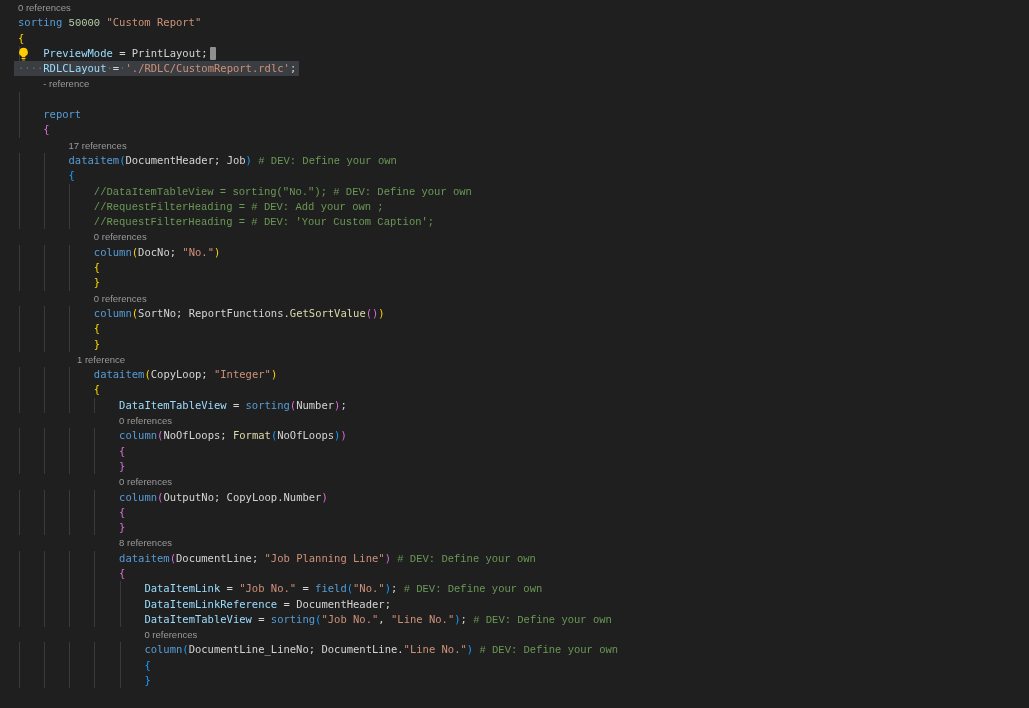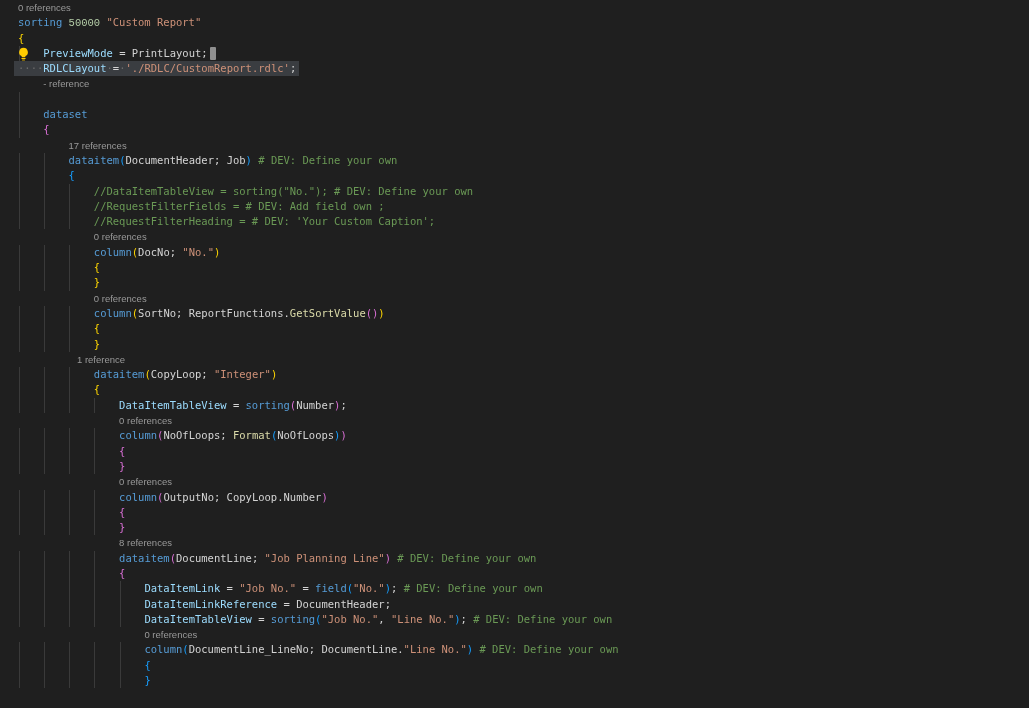--- a/index.html
+++ b/index.html
@@ -15,21 +15,21 @@
   .content{display:inline-block;white-space:pre;}
   .guide{position:absolute;top:0;bottom:0;width:1px;background:var(--guide,#3a3a3a);}
   .selbg{position:absolute;top:0;height:15.3px;background:var(--selection,#3a3d41);}
   .cursor{position:absolute;top:1px;width:6px;height:13px;background:var(--cursor,#8f8f8f);border-radius:1px;}
   .bulb{position:absolute;top:1px;width:13px;height:14px;}
   
   .k{color:var(--tok-keyword);}
   .p{color:var(--tok-property);}
   .s{color:var(--tok-string);}
   .n{color:var(--tok-number);font-family:Liberation Mono, monospace;}
-  .c{color:var(--tok-comment);}
+  .c{color:var(--tok-comment);font-family:Liberation Mono, monospace;}
   .f{color:var(--tok-function);}
   .i{color:var(--tok-identifier);}
   .t{color:var(--tok-punctuation);}
   .w{color:var(--tok-whitespace);}
   .y{color:var(--tok-bracket1);}
   .m{color:var(--tok-bracket2);}
   .b{color:var(--tok-bracket3);}
 </style>
 </head>
 <body>
@@ -39,27 +39,27 @@
     <div class="row code"><span class="content" style="padding-left: 18px; position: relative;"><span class="k">sorting</span><span class="t"> </span><span class="n">50000</span><span class="t"> </span><span class="s">"Custom Report"</span></span></div>
     <div class="row code"><span class="content" style="padding-left: 18px; position: relative;"><span class="y">{</span></span></div>
     <div class="row code"><div class="guide" style="left: 18.5px;"></div><span class="content" style="padding-left: 43.28px; position: relative;"><span class="p">PreviewMode</span><span class="t"> = </span><span class="i">PrintLayout</span><span class="t">;</span></span><div class="cursor" style="left: 209.6px;"></div><div class="bulb" style="left: 17px;"><svg width="13" height="14" viewBox="0 0 13 14">
           <path d="M6.5 0.8a4.4 4.4 0 0 1 2 8.3l-0.35 1.2h-3.3L4.5 9.1a4.4 4.4 0 0 1 2-8.3z" fill="#ffcc00"></path>
           <rect x="4.4" y="10.9" width="4.2" height="1.2" rx="0.4" fill="#ffcc00"></rect>
           <rect x="5" y="12.6" width="3" height="1" rx="0.4" fill="#d9ad00"></rect>
         </svg></div></div>
     <div class="row code"><div class="selbg" style="left: 14px; width: 285.08px;"></div><span class="content" style="padding-left: 18px; position: relative;"><span class="w">····</span><span class="p">RDLCLayout</span><span class="w">·</span><span class="t">=</span><span class="w">·</span><span class="s">'./RDLC/CustomReport.rdlc'</span><span class="t">;</span></span></div>
     <div class="row cl"><span class="content" style="padding-left: 43.28px; position: relative;">- reference</span></div>
     <div class="row code"><div class="guide" style="left: 18.5px;"></div><span class="content" style="padding-left: 18px; position: relative;"></span></div>
-    <div class="row code"><div class="guide" style="left: 18.5px;"></div><span class="content" style="padding-left: 43.28px; position: relative;"><span class="k">dataset</span></span></div>
+    <div class="row code"><div class="guide" style="left: 18.5px;"></div><span class="content" style="padding-left: 43.28px; position: relative;"><span class="k">report</span></span></div>
     <div class="row code"><div class="guide" style="left: 18.5px;"></div><span class="content" style="padding-left: 43.28px; position: relative;"><span class="m">{</span></span></div>
     <div class="row cl"><span class="content" style="padding-left: 68.56px; position: relative;">17 references</span></div>
     <div class="row code"><div class="guide" style="left: 18.5px;"></div><div class="guide" style="left: 43.78px;"></div><span class="content" style="padding-left: 68.56px; position: relative;"><span class="k">dataitem</span><span class="b">(</span><span class="i">DocumentHeader</span><span class="t">; </span><span class="i">Job</span><span class="b">)</span><span class="c"> # DEV: Define your own</span></span></div>
     <div class="row code"><div class="guide" style="left: 18.5px;"></div><div class="guide" style="left: 43.78px;"></div><span class="content" style="padding-left: 68.56px; position: relative;"><span class="b">{</span></span></div>
     <div class="row code"><div class="guide" style="left: 18.5px;"></div><div class="guide" style="left: 43.78px;"></div><div class="guide" style="left: 69.06px;"></div><span class="content" style="padding-left: 93.84px; position: relative;"><span class="c">//DataItemTableView = sorting("No."); # DEV: Define your own</span></span></div>
-    <div class="row code"><div class="guide" style="left: 18.5px;"></div><div class="guide" style="left: 43.78px;"></div><div class="guide" style="left: 69.06px;"></div><span class="content" style="padding-left: 93.84px; position: relative;"><span class="c">//RequestFilterFields = # DEV: Add field own ;</span></span></div>
+    <div class="row code"><div class="guide" style="left: 18.5px;"></div><div class="guide" style="left: 43.78px;"></div><div class="guide" style="left: 69.06px;"></div><span class="content" style="padding-left: 93.84px; position: relative;"><span class="c">//RequestFilterHeading = # DEV: Add your own ;</span></span></div>
     <div class="row code"><div class="guide" style="left: 18.5px;"></div><div class="guide" style="left: 43.78px;"></div><div class="guide" style="left: 69.06px;"></div><span class="content" style="padding-left: 93.84px; position: relative;"><span class="c">//RequestFilterHeading = # DEV: 'Your Custom Caption';</span></span></div>
     <div class="row cl"><span class="content" style="padding-left: 93.84px; position: relative;">0 references</span></div>
     <div class="row code"><div class="guide" style="left: 18.5px;"></div><div class="guide" style="left: 43.78px;"></div><div class="guide" style="left: 69.06px;"></div><span class="content" style="padding-left: 93.84px; position: relative;"><span class="k">column</span><span class="y">(</span><span class="i">DocNo</span><span class="t">; </span><span class="s">"No."</span><span class="y">)</span></span></div>
     <div class="row code"><div class="guide" style="left: 18.5px;"></div><div class="guide" style="left: 43.78px;"></div><div class="guide" style="left: 69.06px;"></div><span class="content" style="padding-left: 93.84px; position: relative;"><span class="y">{</span></span></div>
     <div class="row code"><div class="guide" style="left: 18.5px;"></div><div class="guide" style="left: 43.78px;"></div><div class="guide" style="left: 69.06px;"></div><span class="content" style="padding-left: 93.84px; position: relative;"><span class="y">}</span></span></div>
     <div class="row cl"><span class="content" style="padding-left: 93.84px; position: relative;">0 references</span></div>
     <div class="row code"><div class="guide" style="left: 18.5px;"></div><div class="guide" style="left: 43.78px;"></div><div class="guide" style="left: 69.06px;"></div><span class="content" style="padding-left: 93.84px; position: relative;"><span class="k">column</span><span class="y">(</span><span class="i">SortNo</span><span class="t">; </span><span class="i">ReportFunctions</span><span class="t">.</span><span class="f">GetSortValue</span><span class="m">()</span><span class="y">)</span></span></div>
     <div class="row code"><div class="guide" style="left: 18.5px;"></div><div class="guide" style="left: 43.78px;"></div><div class="guide" style="left: 69.06px;"></div><span class="content" style="padding-left: 93.84px; position: relative;"><span class="y">{</span></span></div>
     <div class="row code"><div class="guide" style="left: 18.5px;"></div><div class="guide" style="left: 43.78px;"></div><div class="guide" style="left: 69.06px;"></div><span class="content" style="padding-left: 93.84px; position: relative;"><span class="y">}</span></span></div>
     <div class="row cl"><span class="content" style="padding-left: 77px; position: relative;">1 reference</span></div>

